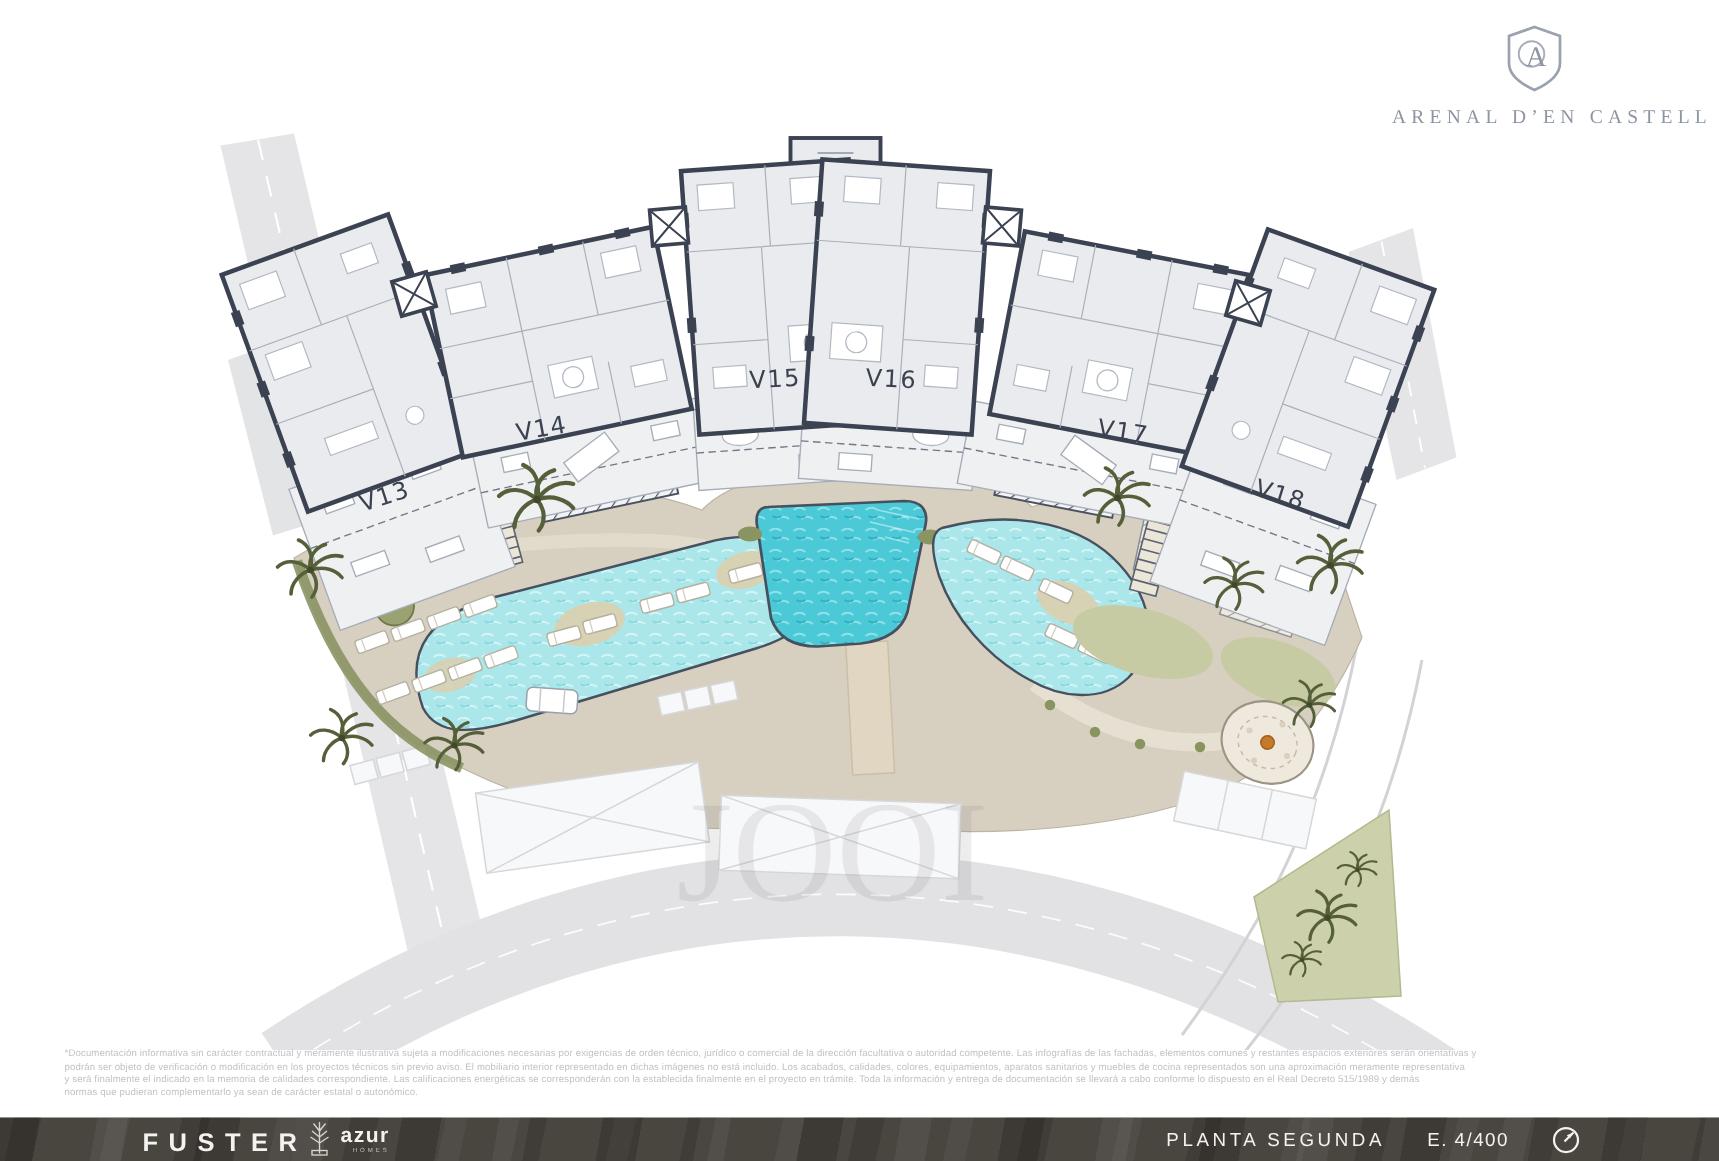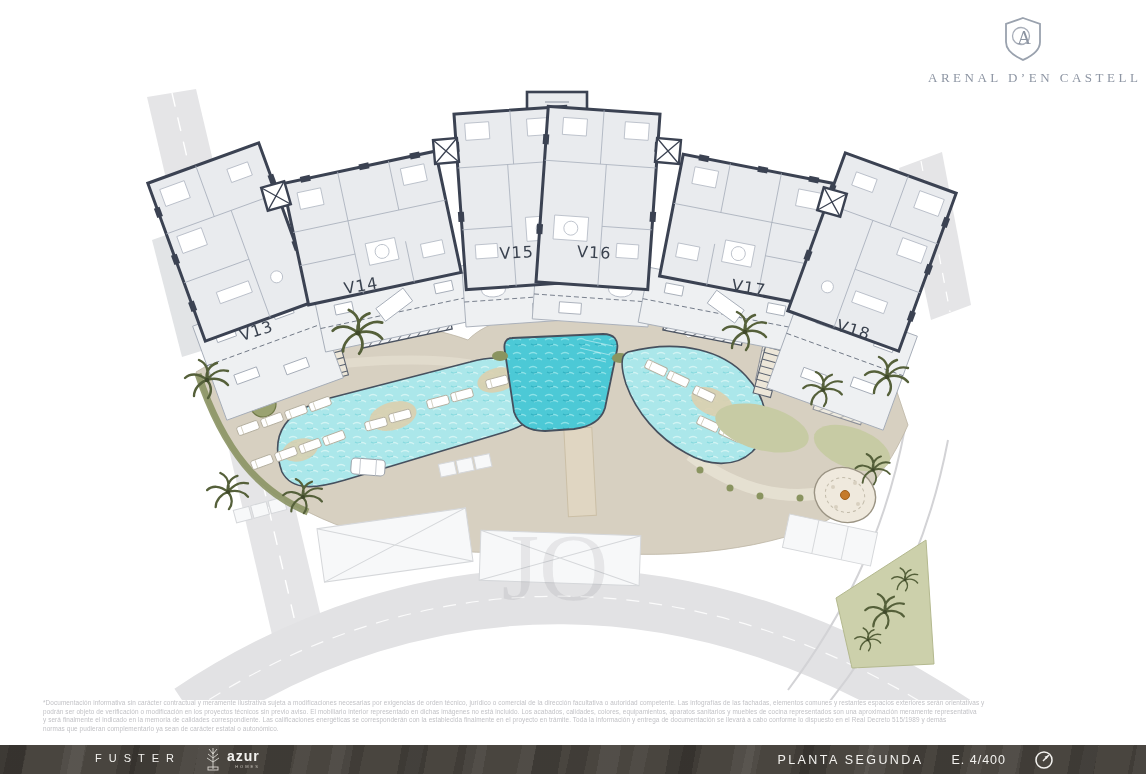--- a/index.html
+++ b/index.html
@@ -22,21 +22,21 @@
               font-size:6.4px;line-height:8.6px;color:#c2c2c6;letter-spacing:.1px;}
   
   .footer{position:absolute;left:0;right:0;bottom:0;height:29px;
           background:
             repeating-linear-gradient(100deg, rgba(0,0,0,.16) 0 26px, transparent 26px 64px,
                rgba(255,255,255,.05) 64px 84px, transparent 84px 132px),
             repeating-linear-gradient(-78deg, rgba(0,0,0,.13) 0 18px, transparent 18px 52px,
                rgba(255,255,255,.04) 52px 66px, transparent 66px 110px),
             #49453f;
           color:#f3f2ef;display:flex;align-items:center;}
-  .footer .fuster{position:absolute;left:95px;top:7px;font-size:11px;font-weight:400;
+  .footer .fuster{position:absolute;left:95px;top:7px;font-size:17px;font-weight:700;
                   letter-spacing:7px;}
   .footer .azur{position:absolute;left:204px;top:3px;display:flex;align-items:center;gap:5px;}
   .footer .azur-word{font-size:14px;font-weight:700;letter-spacing:1px;line-height:13px;}
   .footer .azur-sub{font-size:4px;letter-spacing:2px;color:#c9c4bb;text-align:right;margin-top:1px;}
   .footer .right-group{position:absolute;right:92px;top:0;height:29px;display:flex;
                        align-items:center;gap:28px;margin-left:28px;}
   .footer .floor-title{font-size:12.5px;letter-spacing:2.4px;}
   .footer .scale-label{font-size:12.5px;letter-spacing:1px;}
 </style>
 </head>
@@ -420,20 +420,21 @@
       <text transform="translate(362,291) rotate(-10)">V14</text>
       <text transform="translate(517,258) rotate(-3)">V15</text>
       <text transform="translate(594,258) rotate(3)">V16</text>
       <text transform="translate(748,293) rotate(9)">V17</text>
       <text transform="translate(852,335) rotate(17)">V18</text>
     </g>
   </svg>
 
   <div class="watermark">
     <span>JO</span>
+    <span>OI</span>
   </div>
 
   <div class="disclaimer">
     <div>*Documentación informativa sin carácter contractual y meramente ilustrativa sujeta a modificaciones necesarias por exigencias de orden técnico, jurídico o comercial de la dirección facultativa o autoridad competente. Las infografías de las fachadas, elementos comunes y restantes espacios exteriores serán orientativas y</div>
     <div>podrán ser objeto de verificación o modificación en los proyectos técnicos sin previo aviso. El mobiliario interior representado en dichas imágenes no está incluido. Los acabados, calidades, colores, equipamientos, aparatos sanitarios y muebles de cocina representados son una aproximación meramente representativa</div>
     <div>y será finalmente el indicado en la memoria de calidades correspondiente. Las calificaciones energéticas se corresponderán con la establecida finalmente en el proyecto en trámite. Toda la información y entrega de documentación se llevará a cabo conforme lo dispuesto en el Real Decreto 515/1989 y demás</div>
     <div>normas que pudieran complementarlo ya sean de carácter estatal o autonómico.</div>
   </div>
 
   <div class="footer">

